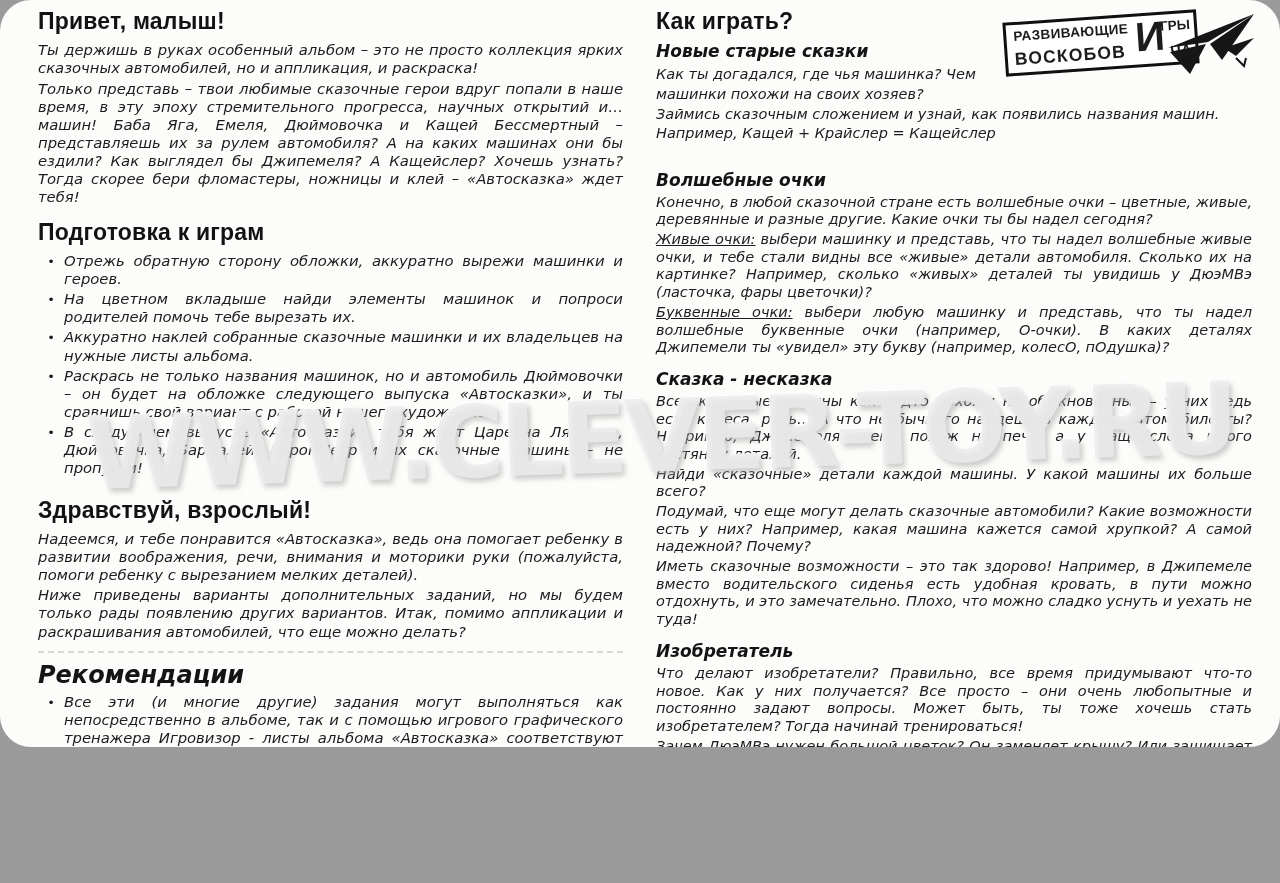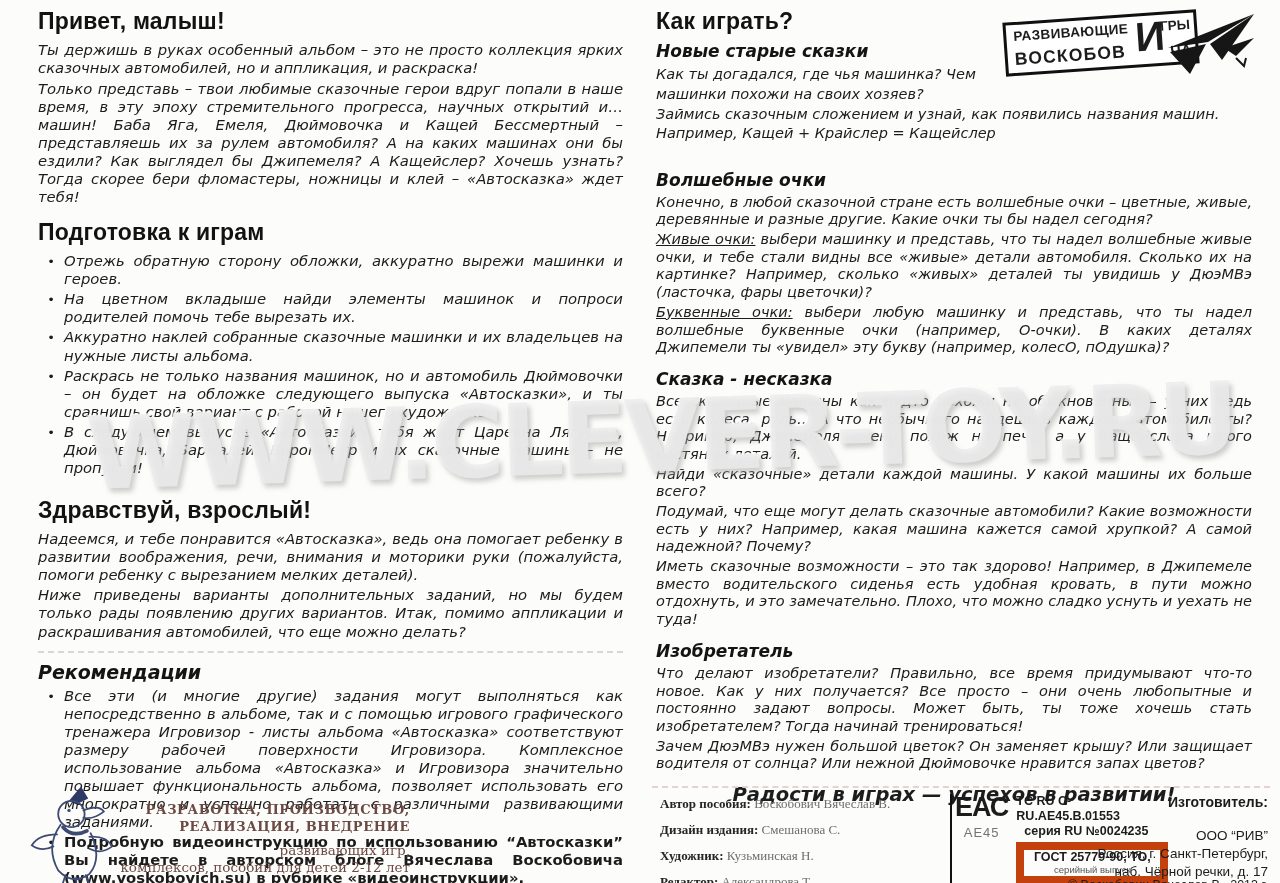--- a/index.html
+++ b/index.html
@@ -1,17 +1,17 @@
 <!DOCTYPE html>
 <html><head>
 <meta charset="utf-8">
 <style>
   html,body{margin:0;padding:0;background:#9a9a9a;}
-  .page{position:relative;width:1280px;height:883px;background:#fcfcfa;overflow:hidden;
-        font-family:"DejaVu Sans",sans-serif;color:#1c1c1c;}
+  .page{position:relative;width:1280px;height:747px;background:#fcfcfa;overflow:hidden;
+        font-family:"DejaVu Sans",sans-serif;color:#1c1c1c;border-radius:31px;}
   
   .col-left{position:absolute;left:38px;top:8px;width:585px;}
   .col-right{position:absolute;left:656px;top:8px;width:596px;}
   
   .sec-title{font-family:"Liberation Sans",sans-serif;font-weight:bold;font-size:23px;
              letter-spacing:.2px;color:#121212;margin:0 0 7px 0;line-height:1.15;}
   .mt{margin-top:13px;}
   .sub-h{font-weight:bold;font-style:italic;font-size:17px;margin:12px 0 4px 0;color:#141414;}
   .sub-h.first{margin-top:4px;}
   
@@ -107,21 +107,21 @@
       <span class="dot"></span>
       <span class="txt">В следующем выпуске «Автосказки» тебя ждут Царевна Лягушка, Дюймовочка, Бармалей, ВоронМетр и их сказочные машины – не пропусти!</span>
     </div>
 
     <div class="sec-title mt" style="margin-top:20px;">Здравствуй, взрослый!</div>
     <p class="body-p">Надеемся, и тебе понравится «Автосказка», ведь она помогает ребенку в развитии воображения, речи, внимания и моторики руки (пожалуйста, помоги ребенку с вырезанием мелких деталей).</p>
     <p class="body-p">Ниже приведены варианты дополнительных заданий, но мы будем только рады появлению других вариантов. Итак, помимо аппликации и раскрашивания автомобилей, что еще можно делать?</p>
 
     <div class="divider"></div>
 
-    <div class="sub-h" style="font-size:19px;margin-top:2px;">Рекомендации</div>
+    <div class="sub-h" style="font-size:24px;margin-top:2px;">Рекомендации</div>
     <div class="bul">
       <span class="dot"></span>
       <span class="txt">Все эти (и многие другие) задания могут выполняться как непосредственно  в альбоме, так и с помощью игрового графического тренажера Игровизор - листы альбома «Автосказка» соответствуют размеру рабочей поверхности Игровизора. Комплексное использование альбома «Автосказка» и Игровизора значительно повышает функциональность альбома, позволяет использовать его многократно и успешно работать с различными развивающими заданиями.</span>
     </div>
     <div class="bul">
       <span class="dot"></span>
       <span class="txt bold-p"><span>Подробную видеоинструкцию по использованию “Автосказки” Вы найдете в авторском блоге Вячеслава Воскобовича (</span><span>www.voskobovich.su</span><span>) в рубрике «видеоинструкции».</span></span>
     </div>
   </div>
 

